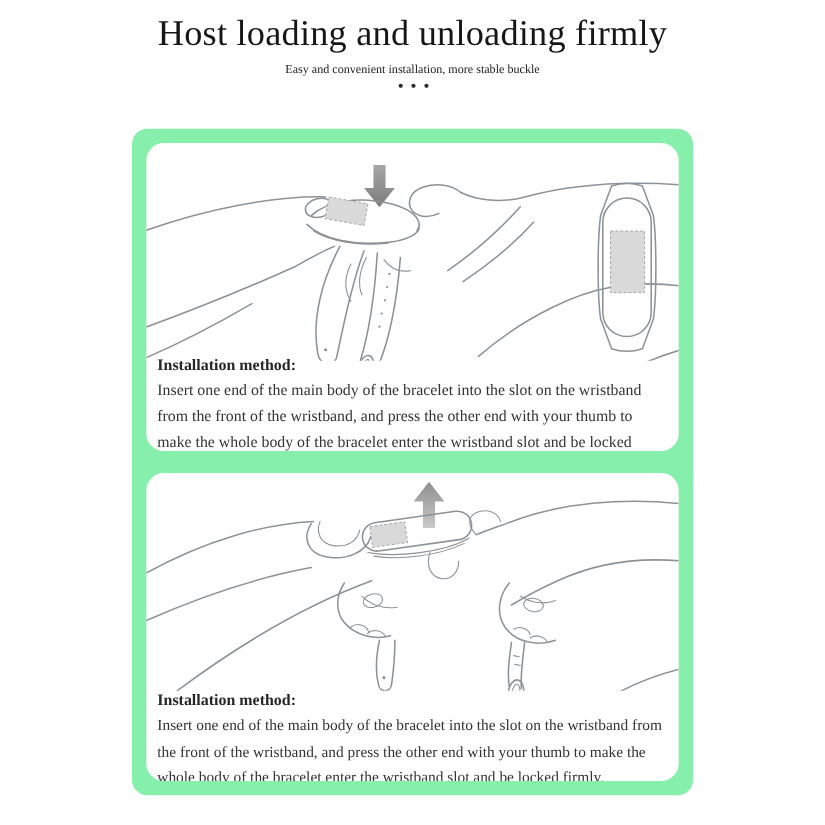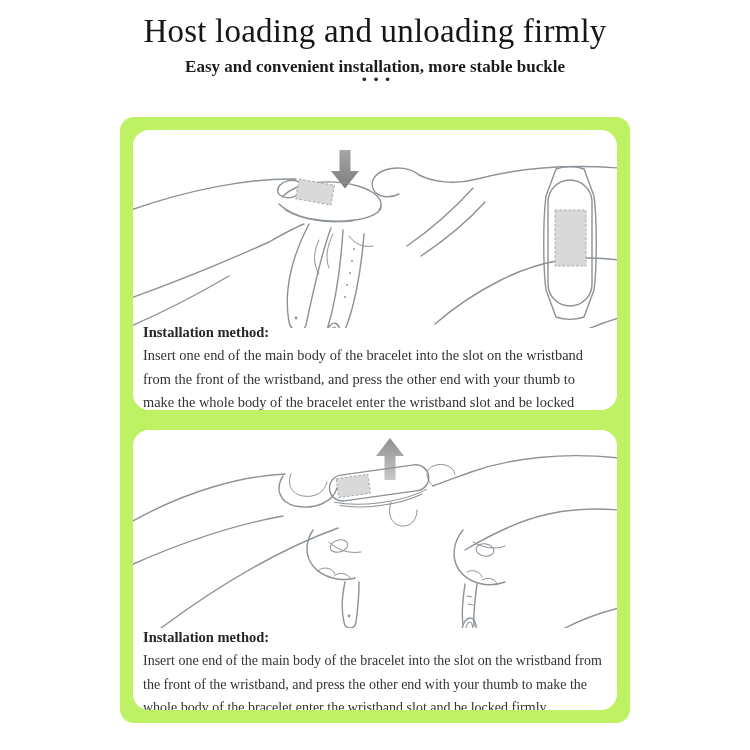--- a/index.html
+++ b/index.html
@@ -7,30 +7,30 @@
     width:750px;height:750px;background:#ffffff;position:relative;
     font-family:"Liberation Serif", serif; -webkit-font-smoothing:antialiased;
   }
   .title{
     position:absolute;top:13px;left:0;width:750px;margin:0;
     text-align:center;font-size:33px;font-weight:400;color:#161616;
     font-family:"Liberation Serif", serif;letter-spacing:.2px;
   }
   .subtitle{
     position:absolute;top:57px;left:0;width:750px;
-    text-align:center;font-size:17px;font-weight:700;color:#1b1b1b;
+    text-align:center;font-size:11px;font-weight:400;color:#1b1b1b;
   }
   .dots{
     position:absolute;top:72px;left:3px;width:750px;
     text-align:center;font-size:13px;letter-spacing:4px;color:#2a2a2a;
     font-family:"DejaVu Sans", sans-serif;
   }
   .card{
     position:absolute;left:120px;top:117px;width:510px;height:606px;
-    background:#bef264;border-radius:14px;box-sizing:border-box;
+    background:#86efac;border-radius:14px;box-sizing:border-box;
     padding:13px;display:flex;flex-direction:column;gap:20px;
   }
   .panel{
     background:#ffffff;border-radius:16px;flex:1;position:relative;overflow:hidden;
   }
   .illus{position:absolute;left:0;top:0;width:484px;height:198px;}
   .illus svg{display:block;}
   .copy{position:absolute;left:10px;right:10px;top:194px;}
   .panel-2 .copy{top:199px;}
   .heading{font-size:14.5px;font-weight:700;color:#262626;}

